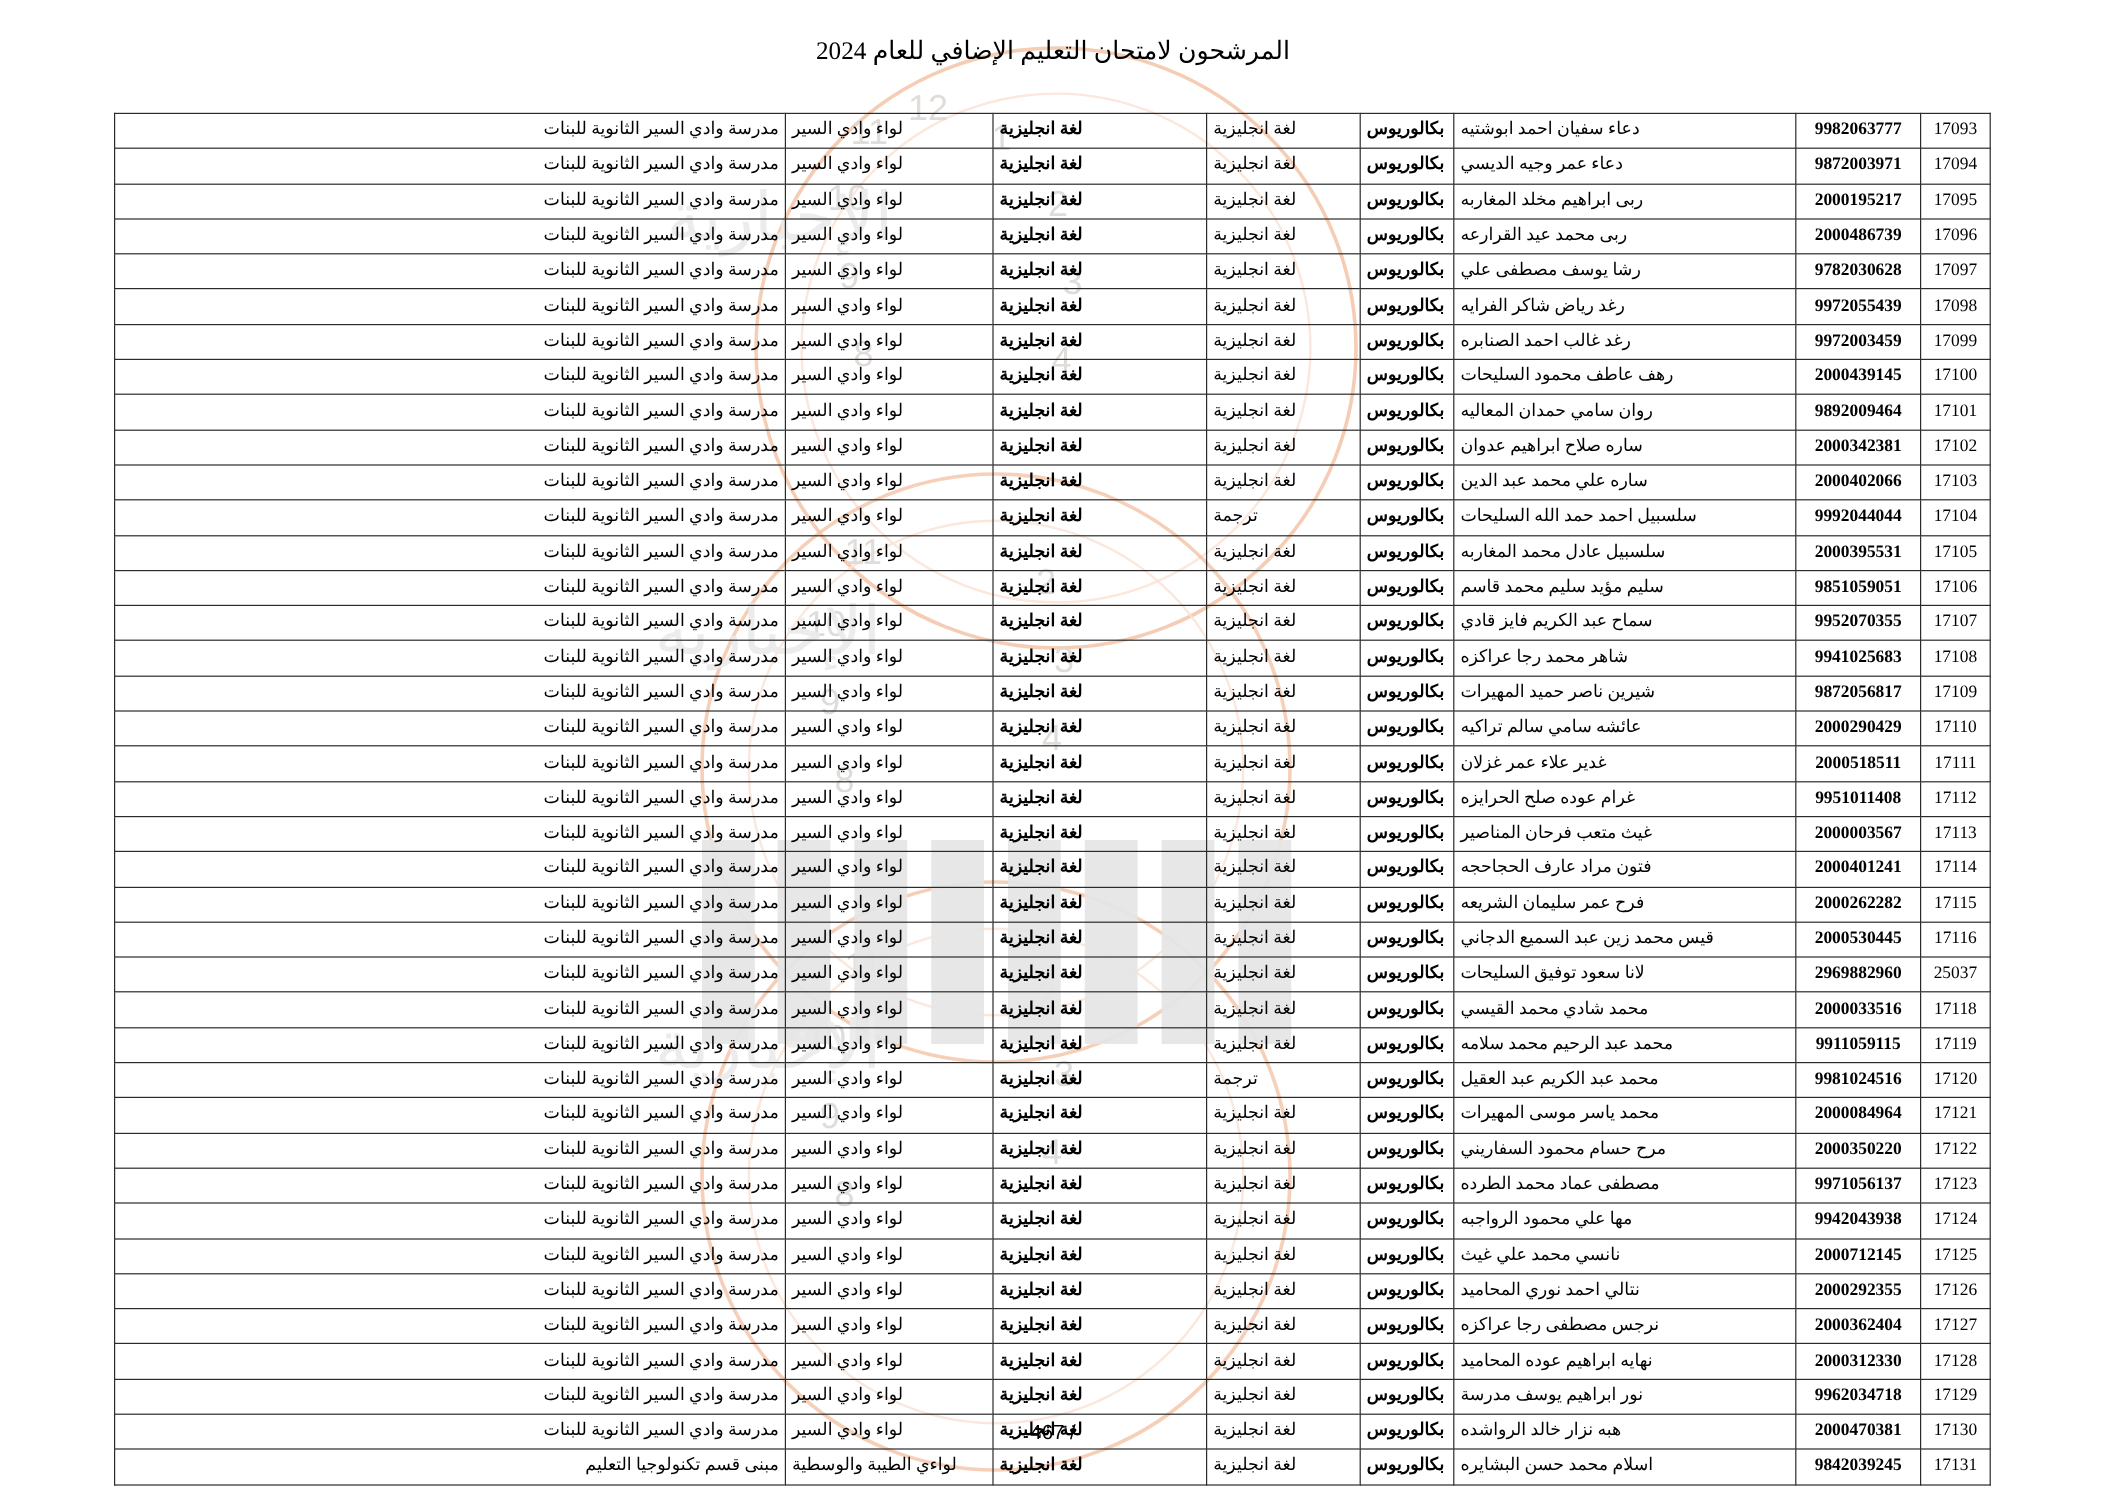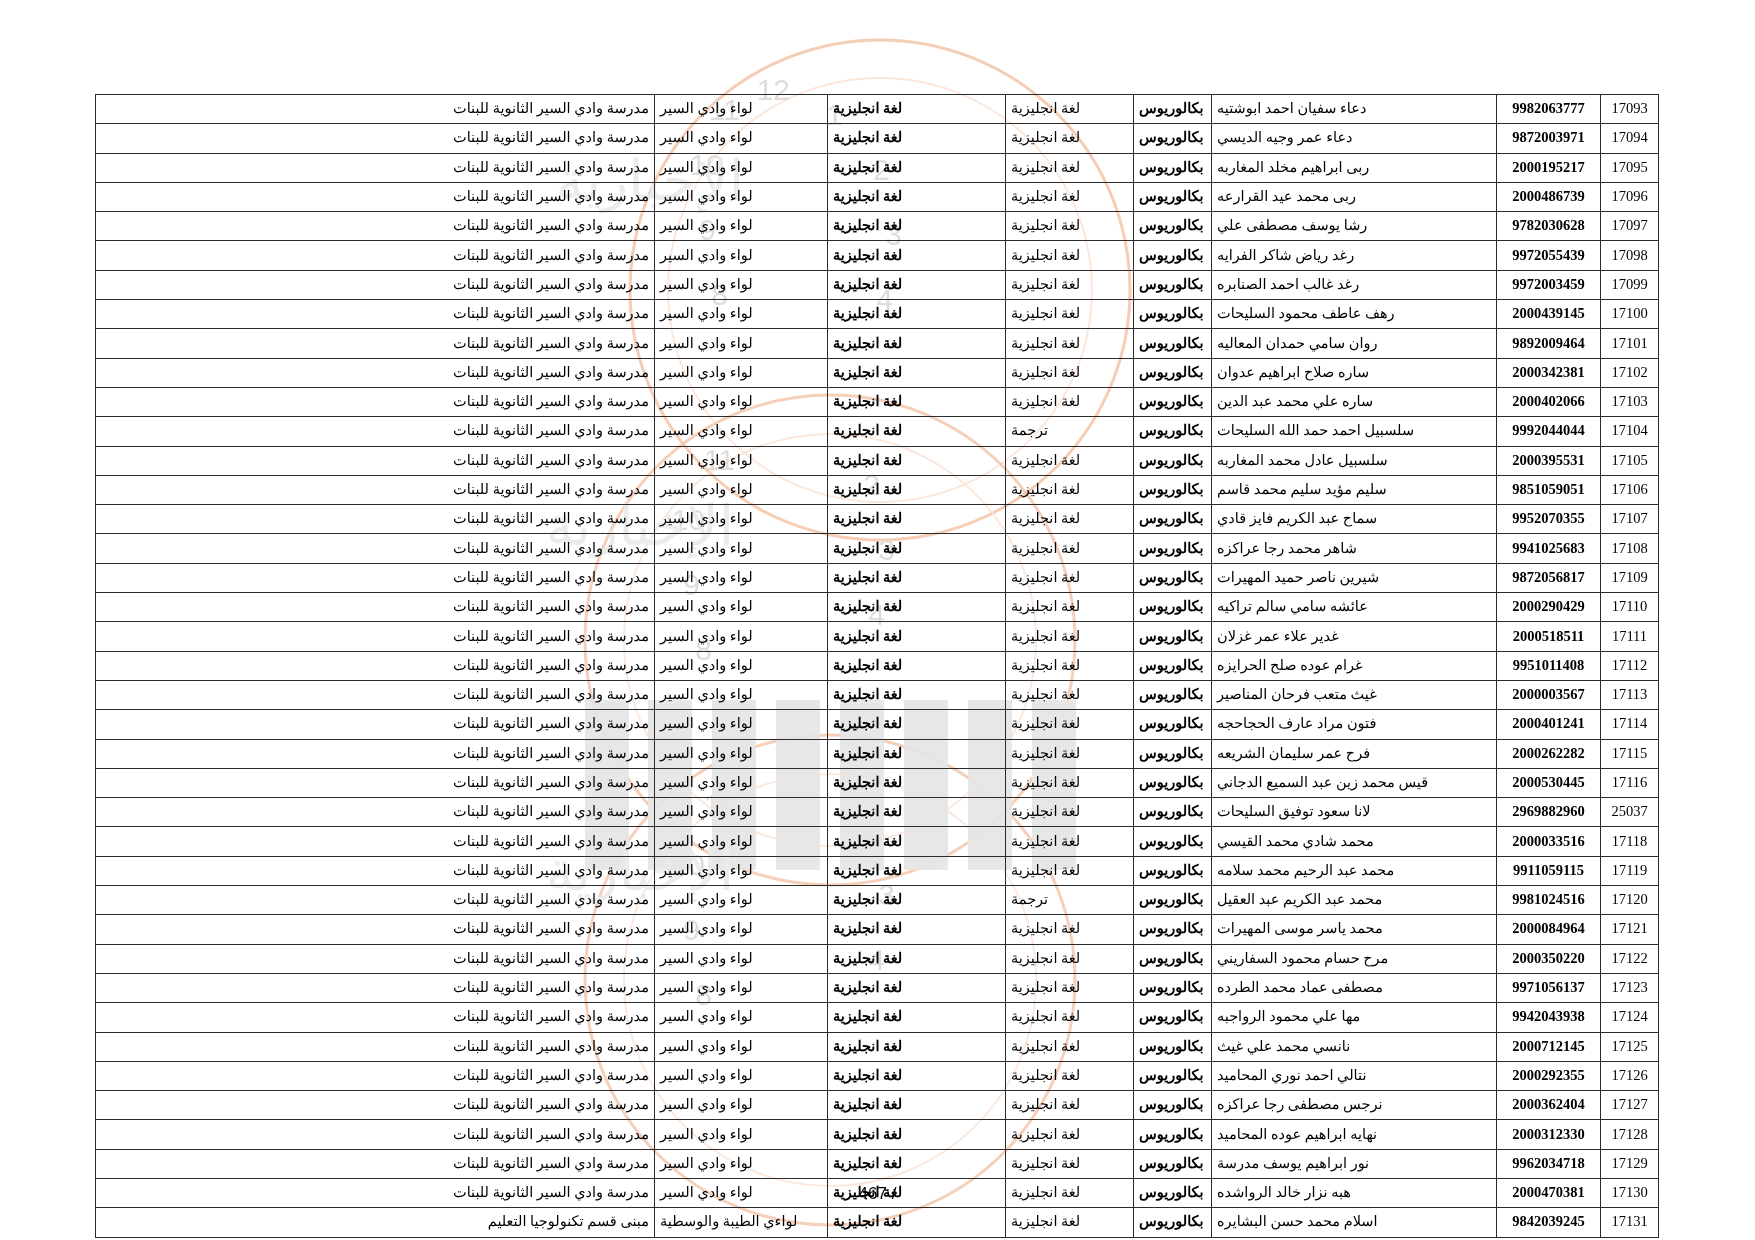--- a/index.html
+++ b/index.html
@@ -157,20 +157,21 @@
       <rect x="968" y="700" width="44" height="170"></rect>
       <rect x="1032" y="700" width="44" height="170"></rect>
     </g>
     <g fill="#ececec" opacity="0.95" font-family="Liberation Sans, sans-serif" font-size="56" text-anchor="middle" direction="rtl">
       <text x="650" y="200">الإخبارية</text>
       <text x="640" y="545">الإخبارية</text>
       <text x="640" y="890">الإخبارية</text>
     </g>
   </svg>
 
+  <div id="doc-title">المرشحون لامتحان التعليم الإضافي للعام 2024</div>
 
   <div id="table-wrap">
     <table class="candidates">
       <colgroup>
         <col class="c-seq">
         <col class="c-natid">
         <col class="c-name">
         <col class="c-degree">
         <col class="c-spec">
         <col class="c-subject">

